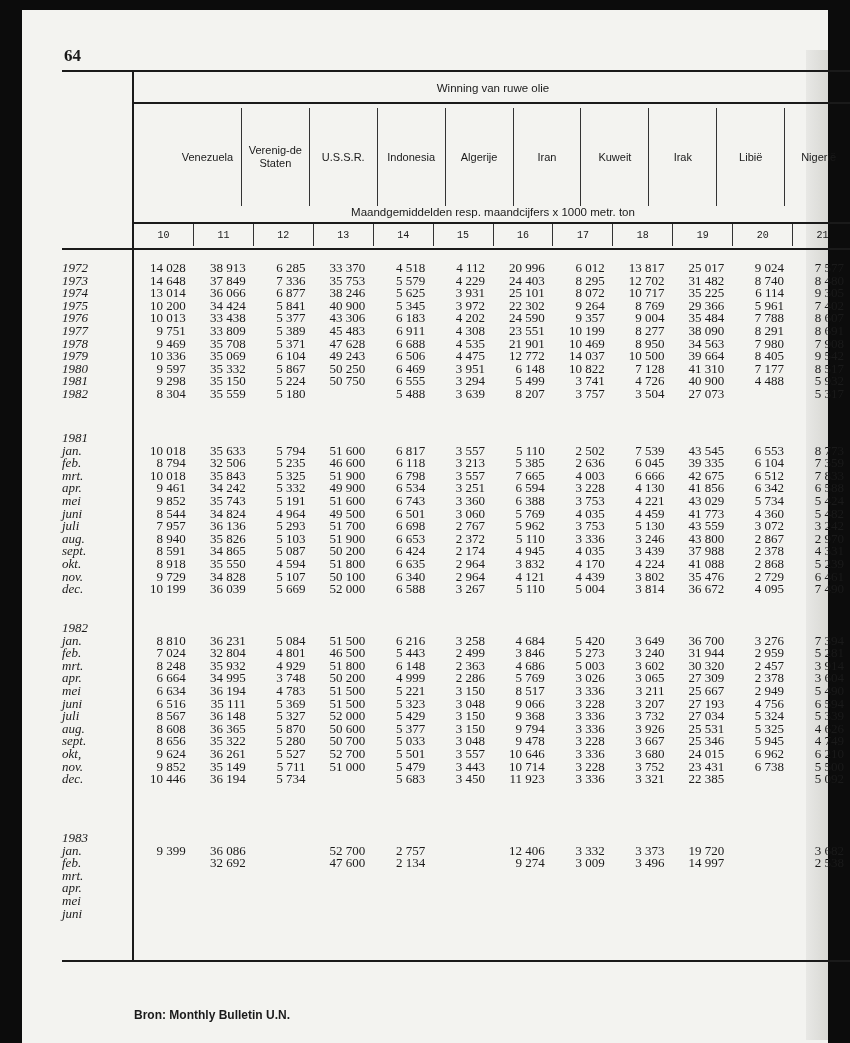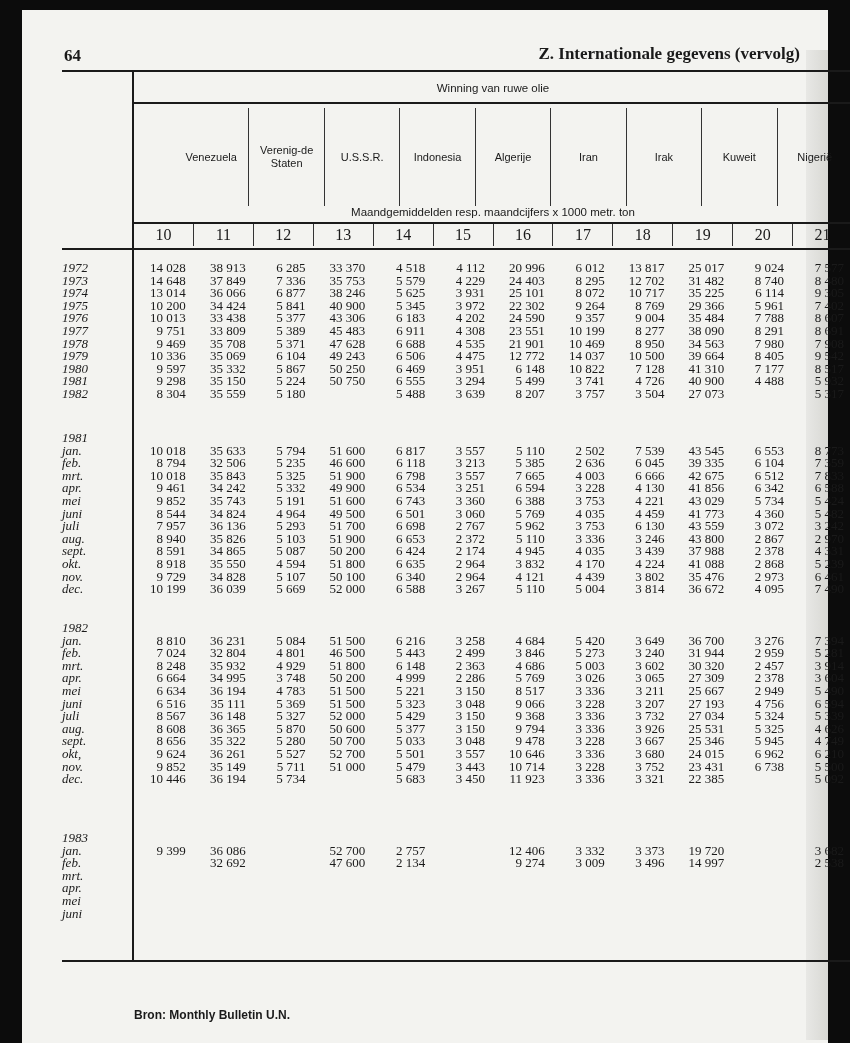--- a/index.html
+++ b/index.html
@@ -31,22 +31,22 @@
     font-size: 11px; display: flex; align-items: center; justify-content: center;
     text-align: center; line-height: 13px;
   }
   .country-cell:first-child { border-left: none; padding-left: 40px; }
   .unit-row {
     position: absolute; left: 72px; right: 0; top: 136px; text-align: center;
     font-family: "Liberation Sans", sans-serif; font-size: 11.5px;
   }
   .num-row { position: absolute; left: 72px; right: 0; top: 154px; height: 22px; display: flex; }
   .num-cell {
-    flex: 1; border-left: 1px solid #333; font-family: Liberation Serif, serif;
-    font-size: 16px; display: flex; align-items: center; justify-content: center;
+    flex: 1; border-left: 1px solid #333; font-family: Liberation Mono, monospace;
+    font-size: 10px; display: flex; align-items: center; justify-content: center;
   }
   .num-cell:first-child { border-left: none; }
   .block { position: absolute; left: 0; right: 0; }
   .drow { display: flex; height: 12.6px; font-size: 13px; line-height: 12.6px; }
   .label {
     width: 62px; font-style: italic; padding-left: 0; font-size: 13px;
   }
   .cells { margin-left: 10px; flex: 1; display: flex; }
   .cell { flex: 1; text-align: right; padding-right: 8px; white-space: nowrap; }
   .footer-source {
@@ -57,36 +57,36 @@
     position: absolute; right: 0; top: 40px; width: 22px; height: 990px;
     background: linear-gradient(90deg, #e8e8e5, #d8d8d4);
   }
 </style>
 </head>
 <body>
 
 <div class="page">
   <div class="bleed"></div>
   <div class="page-number">64</div>
-  <div class="section-title">Z. Internationale gegevens (vervolg)</div>
 
   <div class="table-wrap">
     <div class="rule" style="top:0"></div>
     <div class="vline-main"></div>
     <div class="hdr-top">Winning van ruwe olie</div>
     <div class="rule" style="top:32px; left:72px;"></div>
     <div class="country-row" id="country-row">
         <div class="country-cell">Venezuela</div>
         <div class="country-cell">Verenig-de Staten</div>
         <div class="country-cell">U.S.S.R.</div>
         <div class="country-cell">Indonesia</div>
         <div class="country-cell">Algerije</div>
         <div class="country-cell">Iran</div>
+        <div class="country-cell">Kuweit</div>
         <div class="country-cell">Irak</div>
-        <div class="country-cell">Kuweit</div>
+        <div class="country-cell">Libië</div>
         <div class="country-cell">Nigerië</div>
       </div>
     <div class="unit-row">Maandgemiddelden resp. maandcijfers x 1000 metr. ton</div>
     <div class="rule" style="top:152px; left:72px;"></div>
     <div class="num-row" id="num-row">
         <div class="num-cell">10</div>
         <div class="num-cell">11</div>
         <div class="num-cell">12</div>
         <div class="num-cell">13</div>
         <div class="num-cell">14</div>
@@ -399,21 +399,21 @@
           <div class="label">juli</div>
           <div class="cells">
             <div class="cell">7 957</div>
             <div class="cell">36 136</div>
             <div class="cell">5 293</div>
             <div class="cell">51 700</div>
             <div class="cell">6 698</div>
             <div class="cell">2 767</div>
             <div class="cell">5 962</div>
             <div class="cell">3 753</div>
-            <div class="cell">6 130</div>
+            <div class="cell">5 130</div>
             <div class="cell">43 559</div>
             <div class="cell">3 072</div>
             <div class="cell">3 242</div>
           </div>
         </div>
         <div class="drow">
           <div class="label">aug.</div>
           <div class="cells">
             <div class="cell">8 940</div>
             <div class="cell">35 826</div>
@@ -469,21 +469,21 @@
             <div class="cell">9 729</div>
             <div class="cell">34 828</div>
             <div class="cell">5 107</div>
             <div class="cell">50 100</div>
             <div class="cell">6 340</div>
             <div class="cell">2 964</div>
             <div class="cell">4 121</div>
             <div class="cell">4 439</div>
             <div class="cell">3 802</div>
             <div class="cell">35 476</div>
-            <div class="cell">2 973</div>
+            <div class="cell">2 729</div>
             <div class="cell">6 461</div>
           </div>
         </div>
         <div class="drow">
           <div class="label">dec.</div>
           <div class="cells">
             <div class="cell">10 199</div>
             <div class="cell">36 039</div>
             <div class="cell">5 669</div>
             <div class="cell">52 000</div>

